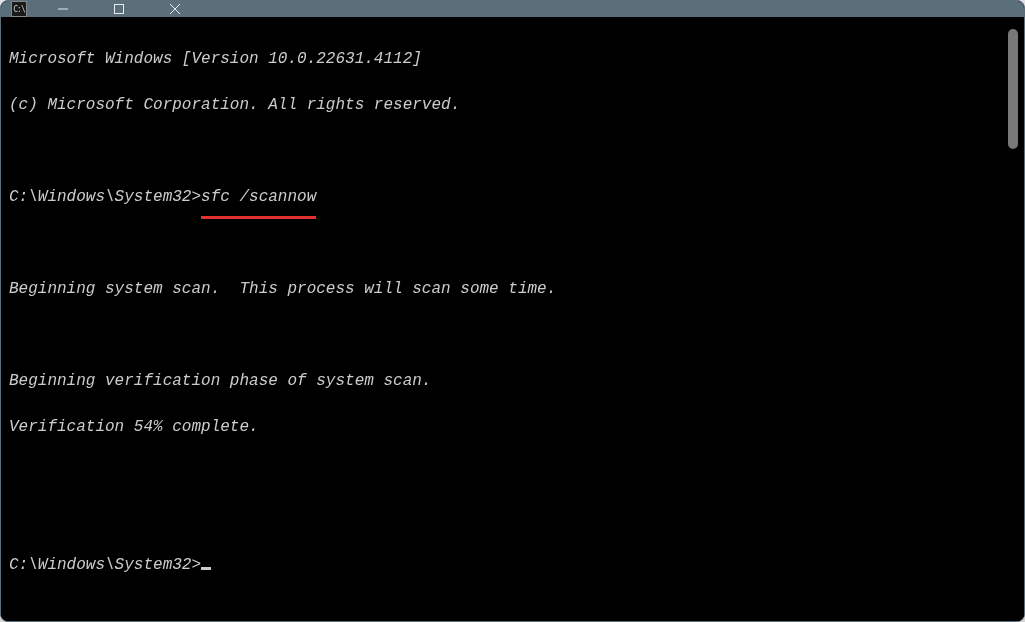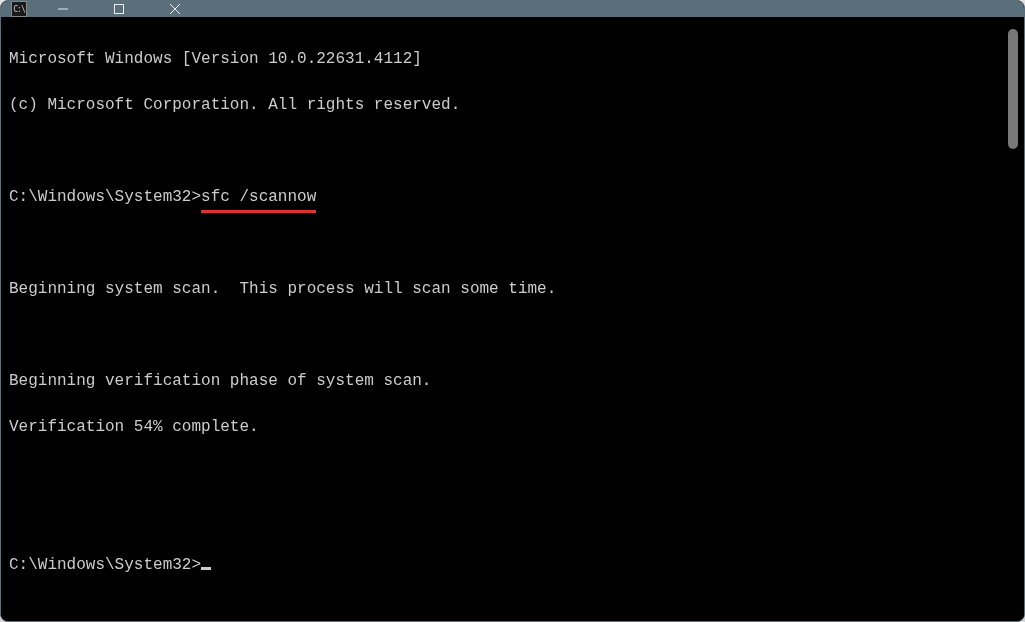--- a/index.html
+++ b/index.html
@@ -80,24 +80,25 @@
       flex: 1;
       font-family: 'Consolas', 'Courier New', monospace;
       font-size: 16px;
       line-height: 23px;
       color: #cccccc;
       white-space: pre;
       overflow: hidden;
     }
     .terminal-content .line {
       display: block;
+      font-style: italic;
     }
     .underline-red {
       border-bottom: 3px solid #e03030;
-      padding-bottom: 4px;
+      padding-bottom: 10px;
     }
     .cursor {
       display: inline-block;
       width: 10px;
       border-bottom: 3px solid #cccccc;
       margin-bottom: -1px;
     }
     .scrollbar-track {
       width: 14px;
       background: #000;

